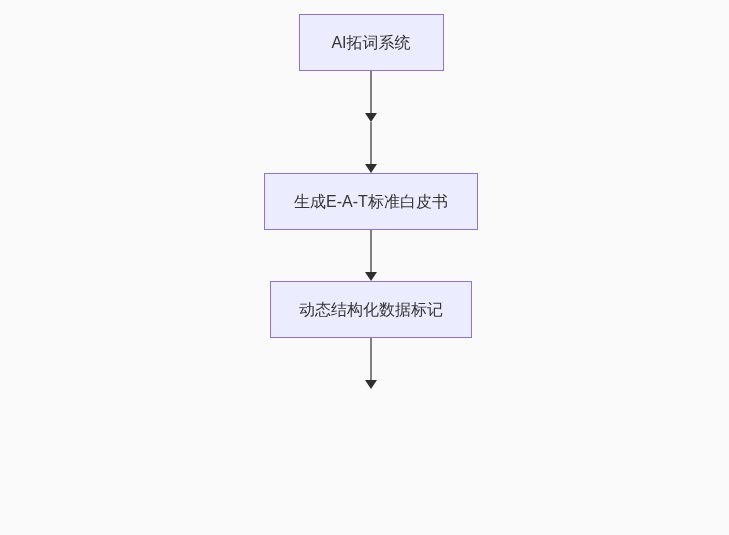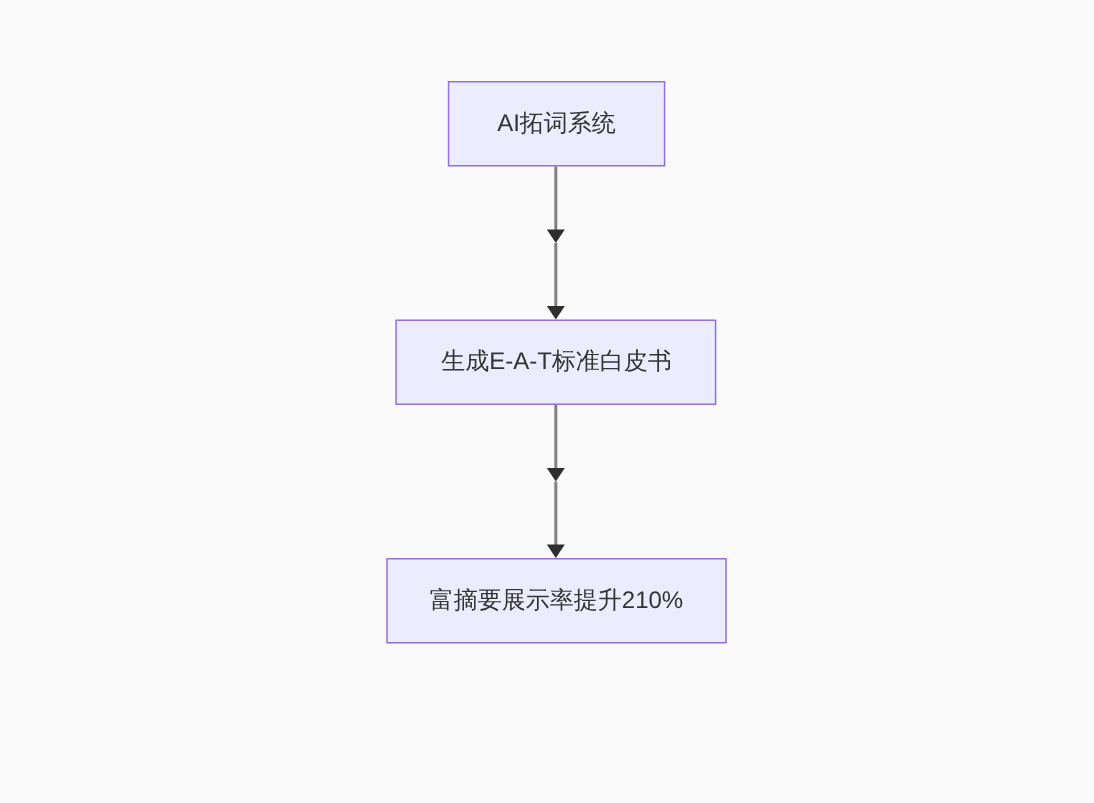--- a/index.html
+++ b/index.html
@@ -36,21 +36,21 @@
     background: #ececff;
     border: 1px solid #9370db;
     display: flex;
     align-items: center;
     justify-content: center;
     color: #333333;
     font-size: 16px;
     white-space: nowrap;
     line-height: 1;
   }
-  .node:nth-of-type(1) { min-width: 145px; margin-top: 40px; }
+  .node:nth-of-type(1) { min-width: 145px; }
   .node:nth-of-type(2) { min-width: 185px; }
   .node:nth-of-type(3) { min-width: 223px; }
   .node:nth-of-type(4) { min-width: 214px; }
   .node:nth-of-type(5) { min-width: 232px; font-style: italic; }
   .edge {
     height: 51px;
     display: flex;
     flex-direction: column;
     align-items: center;
   }
@@ -91,24 +91,24 @@
 
     <div class="node">
       <span>生成E-A-T标准白皮书</span>
     </div>
 
     <div class="edge">
       <div class="line"></div>
       <div class="arrowhead"></div>
     </div>
 
+    <div class="node">
+      <span>动态结构化数据标记</span>
+    </div>
 
     <div class="edge">
       <div class="line"></div>
       <div class="arrowhead"></div>
     </div>
 
-    <div class="node">
-      <span>富摘要展示率提升210%</span>
-    </div>
 
   </div>
 </div>
 
 </body></html>

